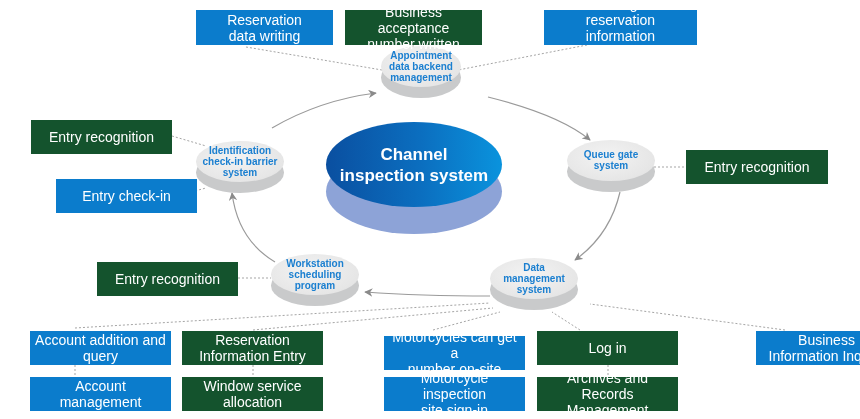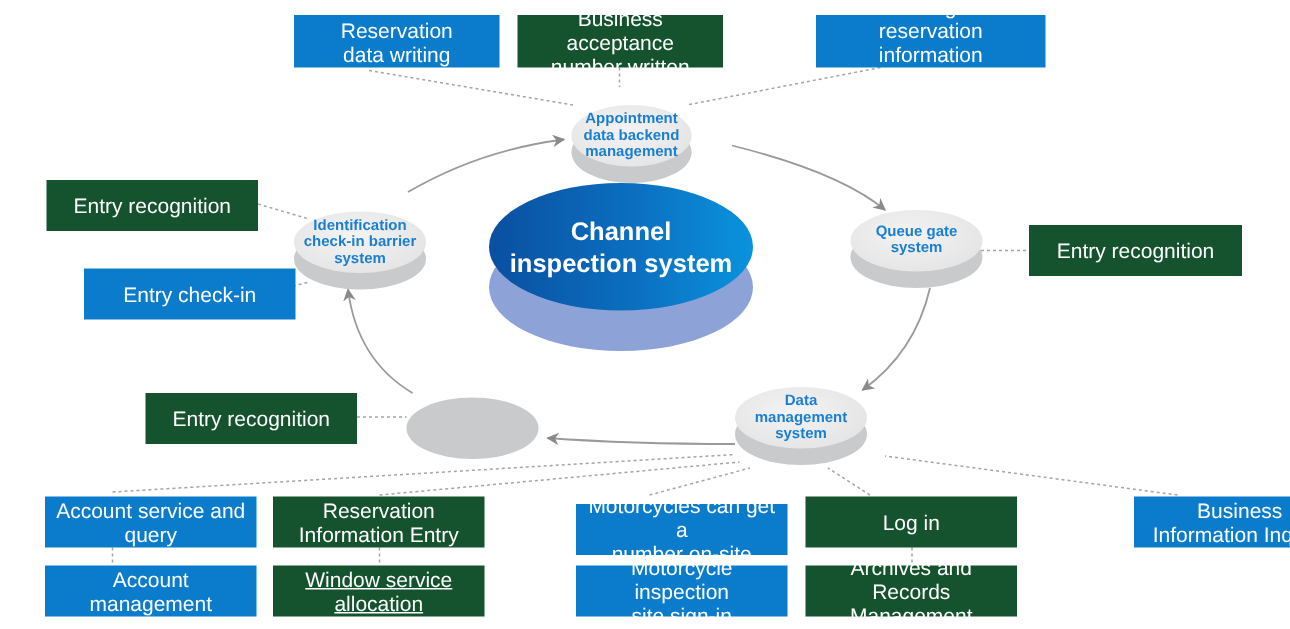--- a/index.html
+++ b/index.html
@@ -50,63 +50,66 @@
     <line x1="608" y1="365" x2="608" y2="377"></line>
   </g>
 </svg>
 
 <div class="center">
   <div class="base"></div>
   <div class="top">Channel
 inspection system</div>
 </div>
 
-<div class="node" style="left:381px;top:70px;width:80px;height:52px;">
+<div class="node" style="left:381px;top:46px;width:80px;height:52px;">
   <div class="base"></div>
   <div class="top">Appointment
 data backend
 management</div>
 </div>
 <div class="node" style="left:567px;top:140px;width:88px;height:52px;">
   <div class="base"></div>
   <div class="top">Queue gate
 system</div>
 </div>
 <div class="node" style="left:490px;top:258px;width:88px;height:52px;">
   <div class="base"></div>
   <div class="top">Data
 management
 system</div>
 </div>
 <div class="node" style="left:271px;top:254px;width:88px;height:52px;">
   <div class="base"></div>
+  <div class="top">Workstation
+scheduling
+program</div>
 </div>
 <div class="node" style="left:196px;top:141px;width:88px;height:52px;">
   <div class="base"></div>
   <div class="top">Identification
 check-in barrier
 system</div>
 </div>
 
 <div class="box blue" style="left:171px;top:10px;width:137px;height:35px;">Reservation
 data writing</div>
 <div class="box gray" style="left:345px;top:10px;width:137px;height:35px;">Business acceptance
 number written</div>
 <div class="box blue" style="left:519px;top:10px;width:153px;height:35px;">Barrier gate reservation
 information comparison</div>
 <div class="box gray" style="left:686px;top:150px;width:142px;height:34px;">Entry recognition</div>
 <div class="box gray" style="left:31px;top:120px;width:141px;height:34px;">Entry recognition</div>
 <div class="box blue" style="left:31px;top:179px;width:141px;height:34px;">Entry check-in</div>
 <div class="box gray" style="left:97px;top:262px;width:141px;height:34px;">Entry recognition</div>
-<div class="box blue" style="left:5px;top:331px;width:141px;height:34px;">Account service and
+<div class="box blue" style="left:5px;top:331px;width:141px;height:34px;">Account addition and
 query</div>
 <div class="box blue" style="left:5px;top:377px;width:141px;height:34px;">Account management</div>
 <div class="box gray" style="left:182px;top:331px;width:141px;height:34px;">Reservation
 Information Entry</div>
-<div class="box gray" style="left:182px;top:377px;width:141px;height:34px;text-decoration:underline;">Window service
+<div class="box gray" style="left:182px;top:377px;width:141px;height:34px;">Window service
 allocation</div>
 <div class="box blue" style="left:359px;top:336px;width:141px;height:34px;">Motorcycles can get a
 number on-site</div>
 <div class="box blue" style="left:359px;top:377px;width:141px;height:34px;">Motorcycle inspection
 site sign-in</div>
 <div class="box gray" style="left:537px;top:331px;width:141px;height:34px;">Log in</div>
 <div class="box gray" style="left:537px;top:377px;width:141px;height:34px;">Archives and Records
 Management</div>
 <div class="box blue" style="left:731px;top:331px;width:141px;height:34px;">Business
 Information Inquiry</div>

